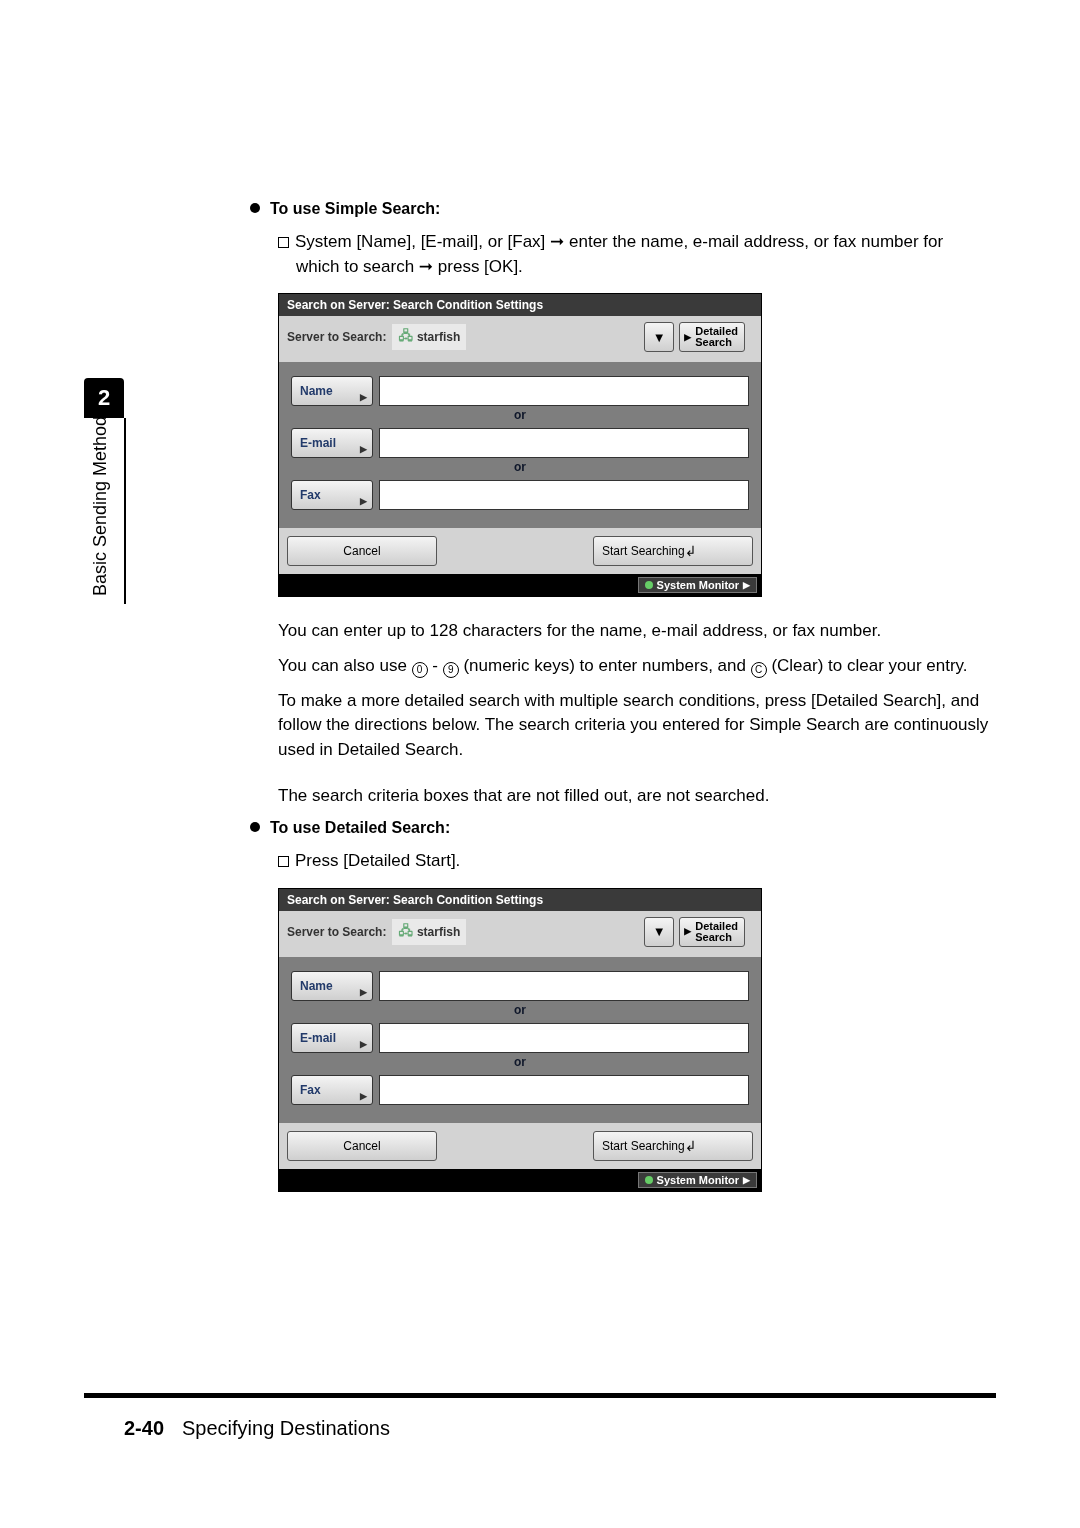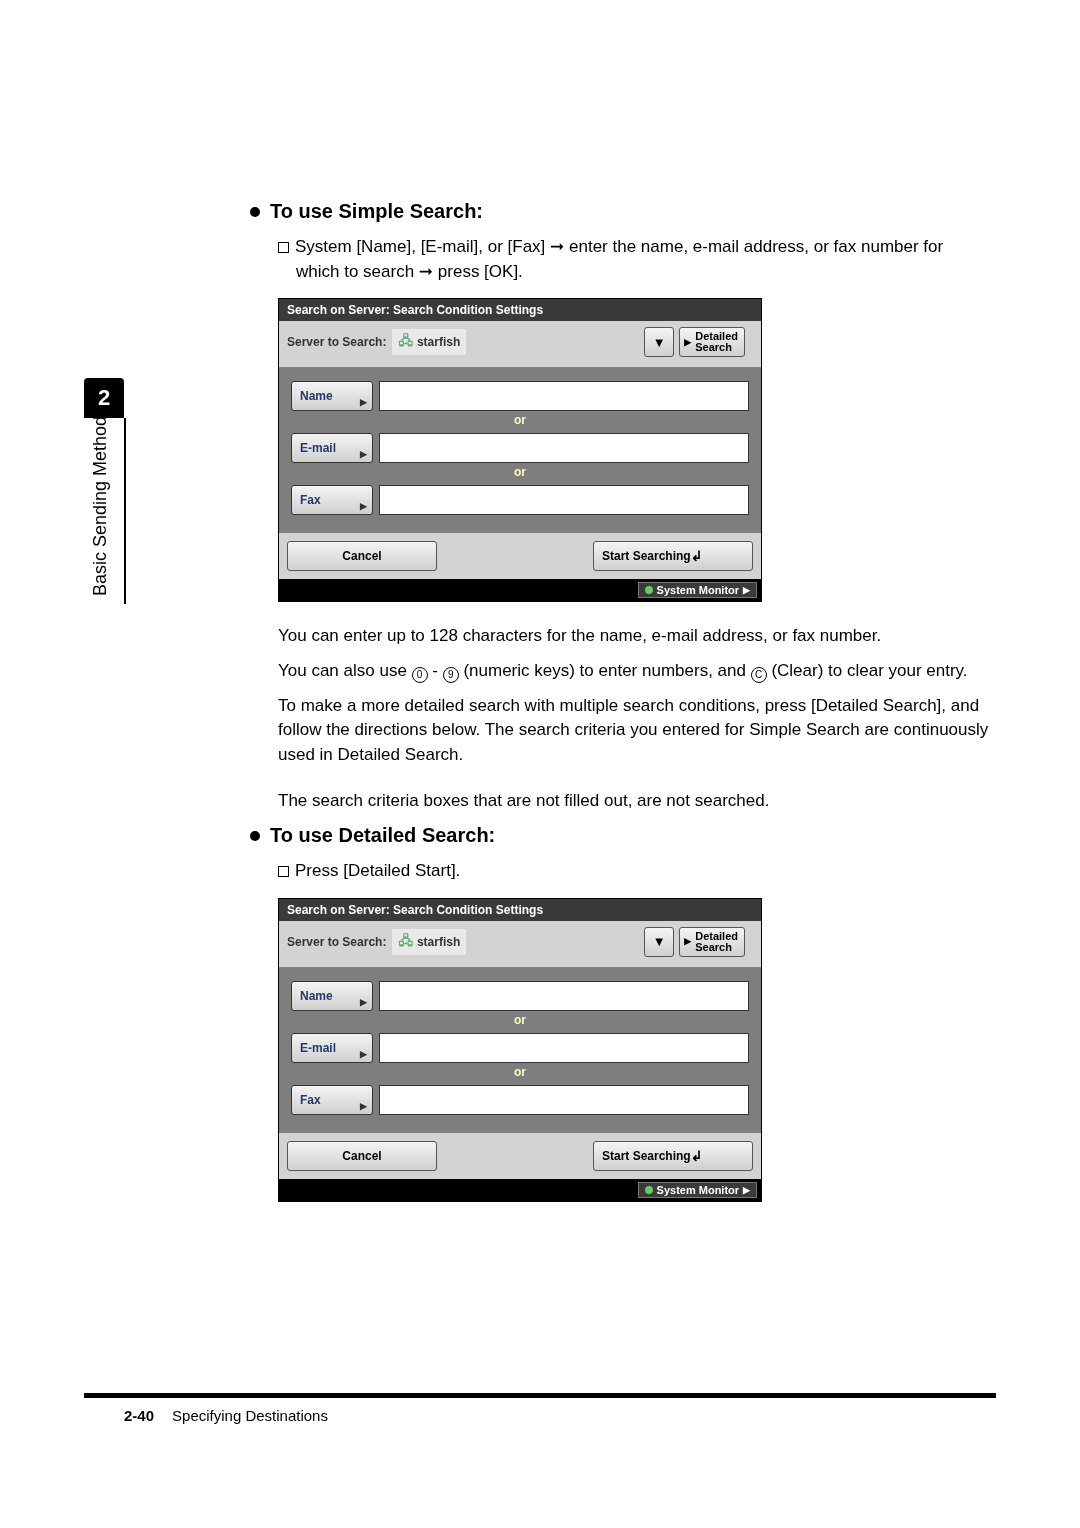--- a/index.html
+++ b/index.html
@@ -27,21 +27,21 @@
   .side-rule {
     position: absolute;
     left: 124px; top: 418px;
     width: 2px; height: 186px;
     background: #000;
   }
 
   
   .content { position: absolute; left: 250px; top: 200px; width: 740px; }
 
-  .heading { font-weight: bold; font-size: 20px; margin-bottom: 12px; }
+  .heading { font-weight: bold; font-size: 16px; margin-bottom: 12px; }
   .bullet-dot { display: inline-block; width: 10px; height: 10px; background: #000; border-radius: 50%; margin-right: 10px; vertical-align: 1px; }
 
   .sub { margin-left: 28px; font-size: 17px; line-height: 1.45; margin-bottom: 14px; text-indent: -18px; padding-left: 18px; }
   .sq { display: inline-block; width: 11px; height: 11px; border: 1.5px solid #000; margin-right: 6px; position: relative; top: 1px; }
   .arrow { font-family: Arial; }
 
   .body-text { margin-left: 28px; font-size: 17px; line-height: 1.45; margin-bottom: 10px; }
 
   
   .panel-wrap { margin-left: 28px; margin-bottom: 22px; }
@@ -100,32 +100,32 @@
     display: flex; align-items: center;
     font-size: 12px; font-weight: bold; color: #223a6a;
     padding-left: 8px; position: relative;
   }
   .field-btn .tri { position: absolute; right: 5px; bottom: 3px; font-size: 9px; color: #333; }
   .field-input {
     flex: 1; height: 30px;
     background: #fff; border: 1px solid #333;
     margin-left: 6px;
   }
-  .or-row { text-align: center; font-size: 12px; font-weight: bold; color: #fef9c3; margin: 2px 0 6px 0; }
+  .or-row { text-align: center; font-size: 12px; font-weight: bold; color: #0f172a; margin: 2px 0 6px 0; }
 
   .panel-footer {
     display: flex; align-items: center;
     padding: 8px 8px;
     background: #d3d3d3;
   }
   .footer-btn {
     height: 30px;
     background: linear-gradient(#f4f4f4, #cfcfcf);
     border: 1px solid #555; border-radius: 3px;
-    font-size: 12px; font-weight: bold;
+    font-size: 12px; font-weight: normal;
     display: flex; align-items: center; justify-content: center;
   }
   .cancel-btn { width: 150px; }
   .start-btn { width: 160px; margin-left: auto; justify-content: flex-start; padding: 0 8px; }
   .start-btn .enter { font-size: 14px; }
 
   .panel-sysbar {
     background: #000; color: #fff;
     font-size: 11px; font-weight: bold;
     display: flex; justify-content: flex-end;
@@ -140,22 +140,22 @@
   .sys-pill .dot { width: 8px; height: 8px; background: #6c6; border-radius: 50%; display: inline-block; }
 
   .circled { display: inline-block; border: 1.5px solid #000; border-radius: 50%; width: 16px; height: 16px; line-height: 14px; text-align: center; font-size: 10px; vertical-align: -2px; }
 
   
   .page-rule {
     position: absolute; left: 84px; bottom: 130px;
     width: 912px; height: 5px; background: #000;
   }
   .page-foot {
-    position: absolute; left: 124px; bottom: 104px;
-    font-size: 15px;
+    position: absolute; left: 124px; bottom: 88px;
+    font-size: 20px;
   }
   .page-foot .pn { font-weight: bold; margin-right: 18px; }
 </style>
 </head>
 <body>
 
 <div class="page">
 
   <div class="side-tab">2</div>
   <div class="side-rule"></div>

